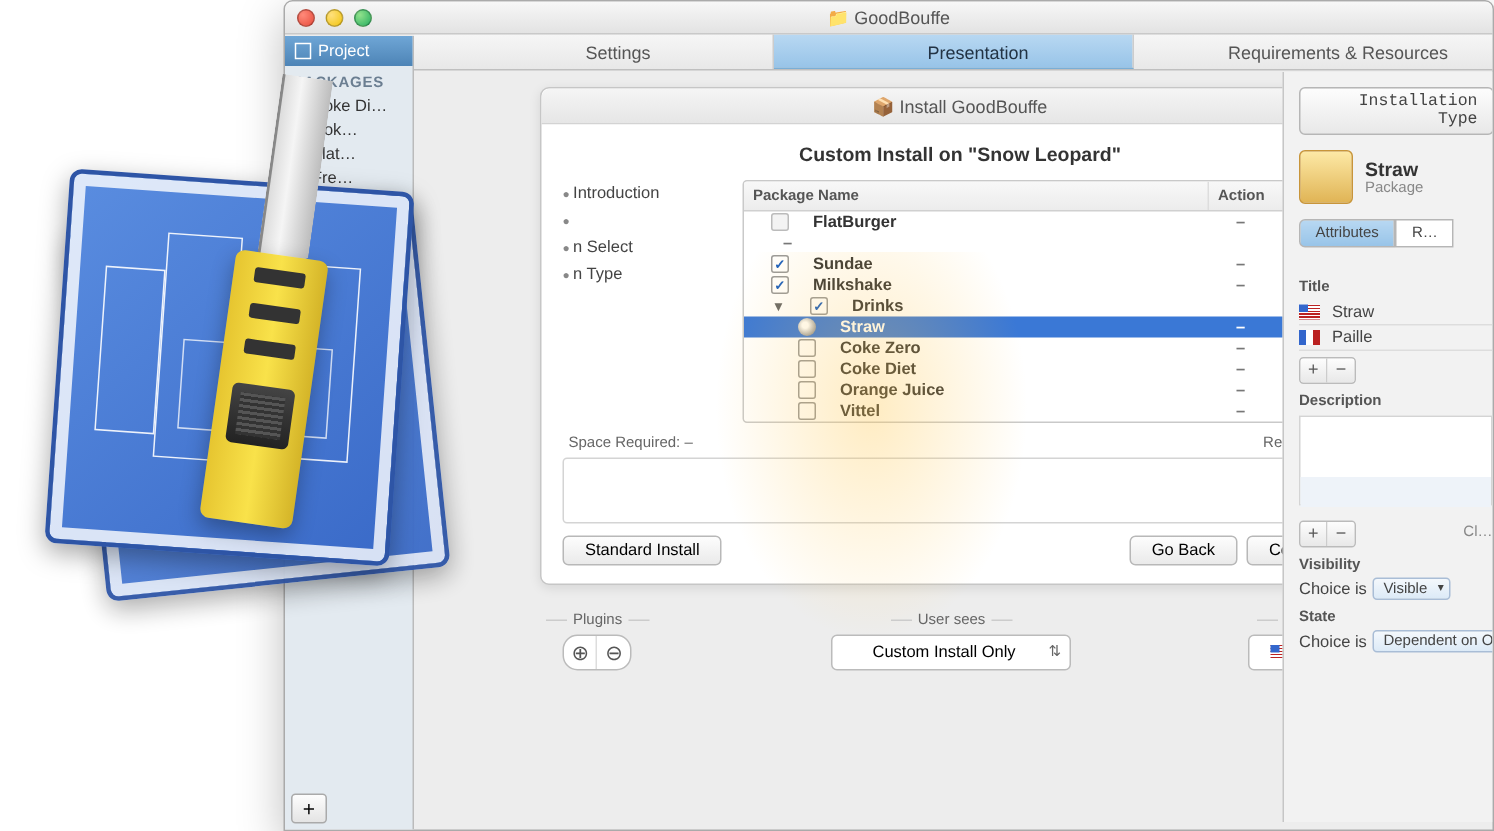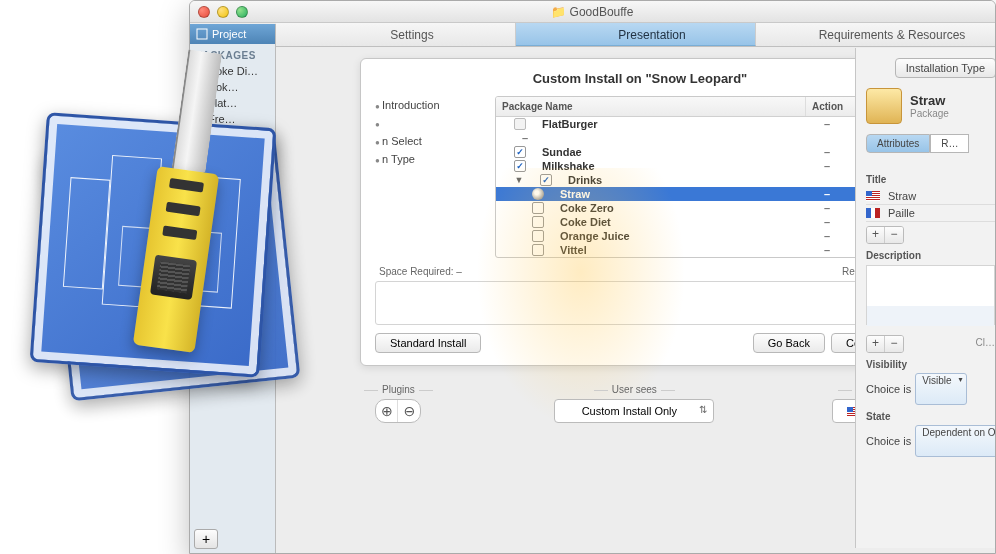--- a/index.html
+++ b/index.html
@@ -74,38 +74,38 @@
 .pm span { width: 22px; height: 22px; display: inline-flex; align-items: center; justify-content: center; font-size: 14px; color: #555; cursor: pointer; }
 .pm span:first-child { border-right: 1px solid #ddd; }
 .sel-cap { border: 1px solid #bbb; border-radius: 4px; padding: 5px 24px 5px 14px; font-size: 11px; position: relative; background: #fff; cursor: pointer; }
 .sel-cap::after { content: "⇅"; position: absolute; right: 6px; top: 4px; font-size: 10px; color: #666; }
 .flag { display: inline-block; width: 14px; height: 10px; background: linear-gradient(#b22,#b22 33%,#fff 33%,#fff 66%,#36c 66%); vertical-align: middle; margin-right: 4px; }
 .flag.us { background: repeating-linear-gradient(#b22,#b22 1px,#fff 1px,#fff 2px); position: relative; }
 .flag.us::before { content:""; position:absolute; left:0;top:0;width:6px;height:5px;background:#36c; }
 .flag.fr { background: linear-gradient(90deg,#36c 33%,#fff 33%,#fff 66%,#b22 66%); }
 
 .rpanel { position: absolute; right: 0; top: 47px; width: 140px; height: 500px; background: #f2f2f2; border-left: 1px solid #c6c6c6; padding: 10px 0 10px 10px; font-size: 11px; color: #444; overflow: hidden; }
-.seg { background: linear-gradient(#fdfdfd,#e8e8e8); border: 1px solid #b6b6b6; border-radius: 4px; padding: 3px 10px; font-size: 11px; display: inline-block; margin-bottom: 10px; cursor: pointer; }
+.seg { background: linear-gradient(#fdfdfd,#e8e8e8); border: 1px solid #b6b6b6; border-radius: 4px; padding: 3px 10px; font-size: 11px; display: inline-block; margin-bottom: 10px; cursor: pointer; font-family: Liberation Mono, monospace; }
 .phead { display: flex; align-items: center; gap: 8px; margin-bottom: 10px; }
 .boxico { width: 36px; height: 36px; background: linear-gradient(#fde9a6,#e0b455); border: 1px solid #c8953a; border-radius: 4px; }
 .phead .nm { font-size: 13px; font-weight: bold; color: #333; }
 .phead .sb { font-size: 10px; color: #888; }
 .rtabs { display: flex; margin-bottom: 21px; }
 .rtab { font-size: 10px; padding: 3px 10px; border: 1px solid #b6b6b6; background: #fff; }
 .rtab.act { background: linear-gradient(#b8d8f2,#98c4e8); }
 .rtab:first-child { border-radius: 4px 0 0 4px; }
 .flab { font-size: 10px; font-weight: bold; color: #555; margin: 6px 0 3px; }
 .loc { display: flex; align-items: center; gap: 4px; border-bottom: 1px solid #ddd; padding: 2px 0; }
 .pmsm { display: inline-flex; border: 1px solid #bbb; border-radius: 3px; overflow: hidden; margin-top: 4px; }
 .pmsm span { width: 18px; height: 16px; text-align: center; line-height: 14px; font-size: 12px; color: #555; cursor: pointer; background: linear-gradient(#fdfdfd,#e8e8e8); }
 .pmsm span:first-child { border-right: 1px solid #ccc; }
 .dbox { border: 1px solid #d4d4d4; height: 60px; margin: 4px 0 6px; background: #fff; }
 .dbox .split { height: 20px; background: #eef3f9; margin-top: 40px; }
 .inl { display: flex; align-items: center; gap: 4px; margin: 3px 0; white-space: nowrap; }
-.msel { font-size: 10px; border: 1px solid #a9bdd6; border-radius: 3px; padding: 1px 14px 18px 6px; background: linear-gradient(#f4f8fc,#dceaf7); position: relative; }
+.msel { font-size: 10px; border: 1px solid #a9bdd6; border-radius: 3px; padding: 1px 14px 1px 6px; background: linear-gradient(#f4f8fc,#dceaf7); position: relative; }
 .msel::after { content: "▾"; position: absolute; right: 3px; top: 1px; font-size: 8px; }
 
 .art { position: absolute; left: 28px; top: 110px; width: 280px; height: 310px; z-index: 50; }
 .bp1, .bp2 { position: absolute; width: 230px; height: 250px; background: linear-gradient(135deg,#5a8de0,#3a6ac8); border: 3px solid #2e55a6; border-radius: 8px; box-shadow: inset 0 0 0 8px rgba(255,255,255,.8), 0 6px 18px rgba(0,0,0,.35); }
 .bp2 { left: 30px; top: 30px; transform: rotate(-6deg); opacity: .95; }
 .bp1 { left: 10px; top: 10px; transform: rotate(4deg); }
 .lines { position: absolute; left: 25px; top: 30px; right: 25px; bottom: 40px; }
 .lines div { border: 1.5px solid rgba(255,255,255,.9); position: absolute; }
 .l1 { left: 0; top: 30px; width: 40px; height: 110px; }
 .l2 { left: 40px; top: 5px; width: 50px; height: 150px; }
@@ -151,20 +151,21 @@
 
   <div class="tabs" style="margin-left:86px">
     <div class="tab">Settings</div>
     <div class="tab active">Presentation</div>
     <div class="tab">Requirements &amp; Resources</div>
   </div>
 
   <div class="main">
     <div class="sidebackfry"></div>
     <div class="installer">
+      <div class="ititle"><span class="box">📦</span><span>Install</span> <span>GoodBouffe</span></div>
       <div class="ibody">
         <div class="ihead">Custom Install on "Snow Leopard"</div>
         <div class="iflex">
           <div class="steps">
              <div class="step">Introduction</div>
              <div class="step"></div>
              <div class="step">n Select</div>
              <div class="step">n Type</div>
           </div>
           <div class="table">

